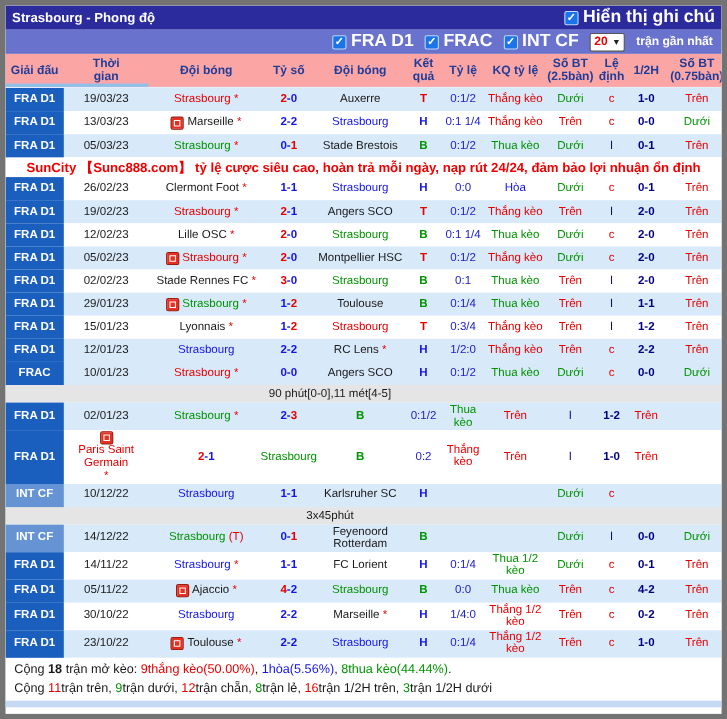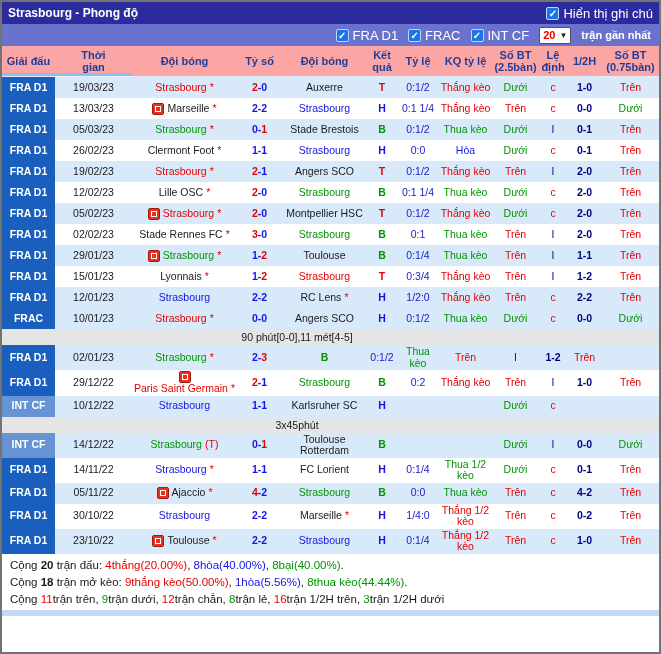--- a/index.html
+++ b/index.html
@@ -1,28 +1,28 @@
 <!DOCTYPE html>
 <html><head>
 <meta charset="utf-8">
 <style>
   html,body{margin:0;padding:0;background:#fff;}
   .page{
     width:661px;height:654px;box-sizing:border-box;overflow:hidden;
-    border:2px solid #737373;background:#fff;
+    border:5px solid #737373;background:#fff;
     font-family:"Liberation Sans", sans-serif;
     -webkit-font-smoothing:antialiased;
   }
   
   .titlebar{height:22px;background:#2b2b9e;display:flex;align-items:center;justify-content:space-between;padding:0 6px;}
   .titlebar .title{color:#fff;font-size:12px;font-weight:bold;}
   .chk{display:inline-flex;align-items:center;gap:4px;cursor:pointer;}
   .chk .box{width:11px;height:11px;background:#1b74e8;border:1px solid #bdd7fa;border-radius:2px;
     color:#fff;font-size:10px;line-height:11px;text-align:center;font-weight:bold;}
-  .chk .lbl{color:#fff;font-size:13px;font-weight:normal;}
+  .chk .lbl{color:#fff;font-size:16px;font-weight:bold;}
   .filterbar{height:22px;background:#6973cd;display:flex;align-items:center;justify-content:flex-end;gap:10px;padding:0 8px;}
   .select{background:#fff;border:1px solid #555;border-radius:2px;height:15px;display:inline-flex;align-items:center;
     gap:4px;padding:0 3px;cursor:pointer;}
   .select .val{color:#e60000;font-size:11px;font-weight:bold;}
   .select .arr{font-size:8px;color:#222;}
   .filterbar .suffix{color:#fff;font-size:11px;font-weight:bold;}
   
   .grid-row{display:grid;grid-template-columns:53px 77px 105px 45px 85px 30px 42px 53px 47px 28px 35px 57px;}
   .thead{position:relative;background:#fca5a5;min-height:30px;border-bottom:1px solid #e4eefa;}
   .thead .hcell{display:flex;align-items:center;justify-content:center;text-align:center;
@@ -172,20 +172,23 @@
           <span class="c-black">Stade Brestois</span>
         </div>
         <div class="cell result c-green">B</div>
         <div class="cell c-odds">0:1/2</div>
         <div class="cell c-green">Thua kèo</div>
         <div class="cell c-green">Dưới</div>
         <div class="cell c-navy">l</div>
         <div class="cell half c-navy">0-1</div>
         <div class="cell c-red">Trên</div>
       </div>
+      <div class="row adrow">
+        <span class="adlink">SunCity 【Sunc888.com】 tỷ lệ cược siêu cao, hoàn trả mỗi ngày, nạp rút 24/24, đảm bảo lợi nhuận ổn định</span>
+      </div>
       <div class="row grid-row stripe-white">
         <div class="cell league dark">FRA D1</div>
         <div class="cell">26/02/23</div>
         <div class="cell team">
           <span class="c-black">Clermont Foot</span>
           <span class="c-red">*</span>
         </div>
         <div class="cell score">
           <span class="c-blue">1</span>
           <span class="c-blue">-</span>
@@ -406,21 +409,20 @@
         <div class="cell result c-green">B</div>
         <div class="cell c-odds">0:1/2</div>
         <div class="cell c-green">Thua kèo</div>
         <div class="cell c-red">Trên</div>
         <div class="cell c-navy">l</div>
         <div class="cell half c-navy">1-2</div>
         <div class="cell c-red">Trên</div>
       </div>
       <div class="row grid-row stripe-white">
         <div class="cell league dark">FRA D1</div>
-        <div class="cell">29/12/22</div>
         <div class="cell team">
           <span class="icon-card"></span>
           <span class="c-red">Paris Saint Germain</span>
           <span class="c-red">*</span>
         </div>
         <div class="cell score">
           <span class="c-red">2</span>
           <span class="c-blue">-</span>
           <span class="c-blue">1</span>
         </div>
@@ -466,21 +468,21 @@
         <div class="cell team">
           <span class="c-green">Strasbourg</span>
           <span class="c-red">(T)</span>
         </div>
         <div class="cell score">
           <span class="c-blue">0</span>
           <span class="c-blue">-</span>
           <span class="c-red">1</span>
         </div>
         <div class="cell team">
-          <span class="c-black">Toulouse Rotterdam</span>
+          <span class="c-black">Feyenoord Rotterdam</span>
         </div>
         <div class="cell result c-green">B</div>
         <div class="cell c-odds"></div>
         <div class="cell c-black"></div>
         <div class="cell c-green">Dưới</div>
         <div class="cell c-navy">l</div>
         <div class="cell half c-navy">0-0</div>
         <div class="cell c-green">Dưới</div>
       </div>
       <div class="row grid-row stripe-white">
@@ -573,19 +575,18 @@
         <div class="cell c-odds">0:1/4</div>
         <div class="cell c-red">Thắng 1/2 kèo</div>
         <div class="cell c-red">Trên</div>
         <div class="cell c-red">c</div>
         <div class="cell half c-navy">1-0</div>
         <div class="cell c-red">Trên</div>
       </div>
     </div>
 
   <div class="footer">
-    <div class="fline" id="fline0"><span class="c-black">Cộng </span><span class="c-black b">20</span><span class="c-black"> trận đấu: </span><span class="c-red">4thắng(20.00%)</span><span class="c-black">, </span><span class="c-blue">8hòa(40.00%)</span><span class="c-black">, </span><span class="c-green">8bại(40.00%)</span><span class="c-black">.</span></div>
     <div class="fline" id="fline1"><span class="c-black">Cộng </span><span class="c-black b">18</span><span class="c-black"> trận mở kèo: </span><span class="c-red">9thắng kèo(50.00%)</span><span class="c-black">, </span><span class="c-blue">1hòa(5.56%)</span><span class="c-black">, </span><span class="c-green">8thua kèo(44.44%)</span><span class="c-black">.</span></div>
     <div class="fline" id="fline2"><span class="c-black">Cộng </span><span class="c-red">11</span><span class="c-black">trận trên, </span><span class="c-green">9</span><span class="c-black">trận dưới, </span><span class="c-red">12</span><span class="c-black">trận chẵn, </span><span class="c-green">8</span><span class="c-black">trận lẻ, </span><span class="c-red">16</span><span class="c-black">trận 1/2H trên, </span><span class="c-green">3</span><span class="c-black">trận 1/2H dưới</span></div>
   </div>
 
   <div class="bottom-strip"></div>
 </div>
 
 </body></html>

